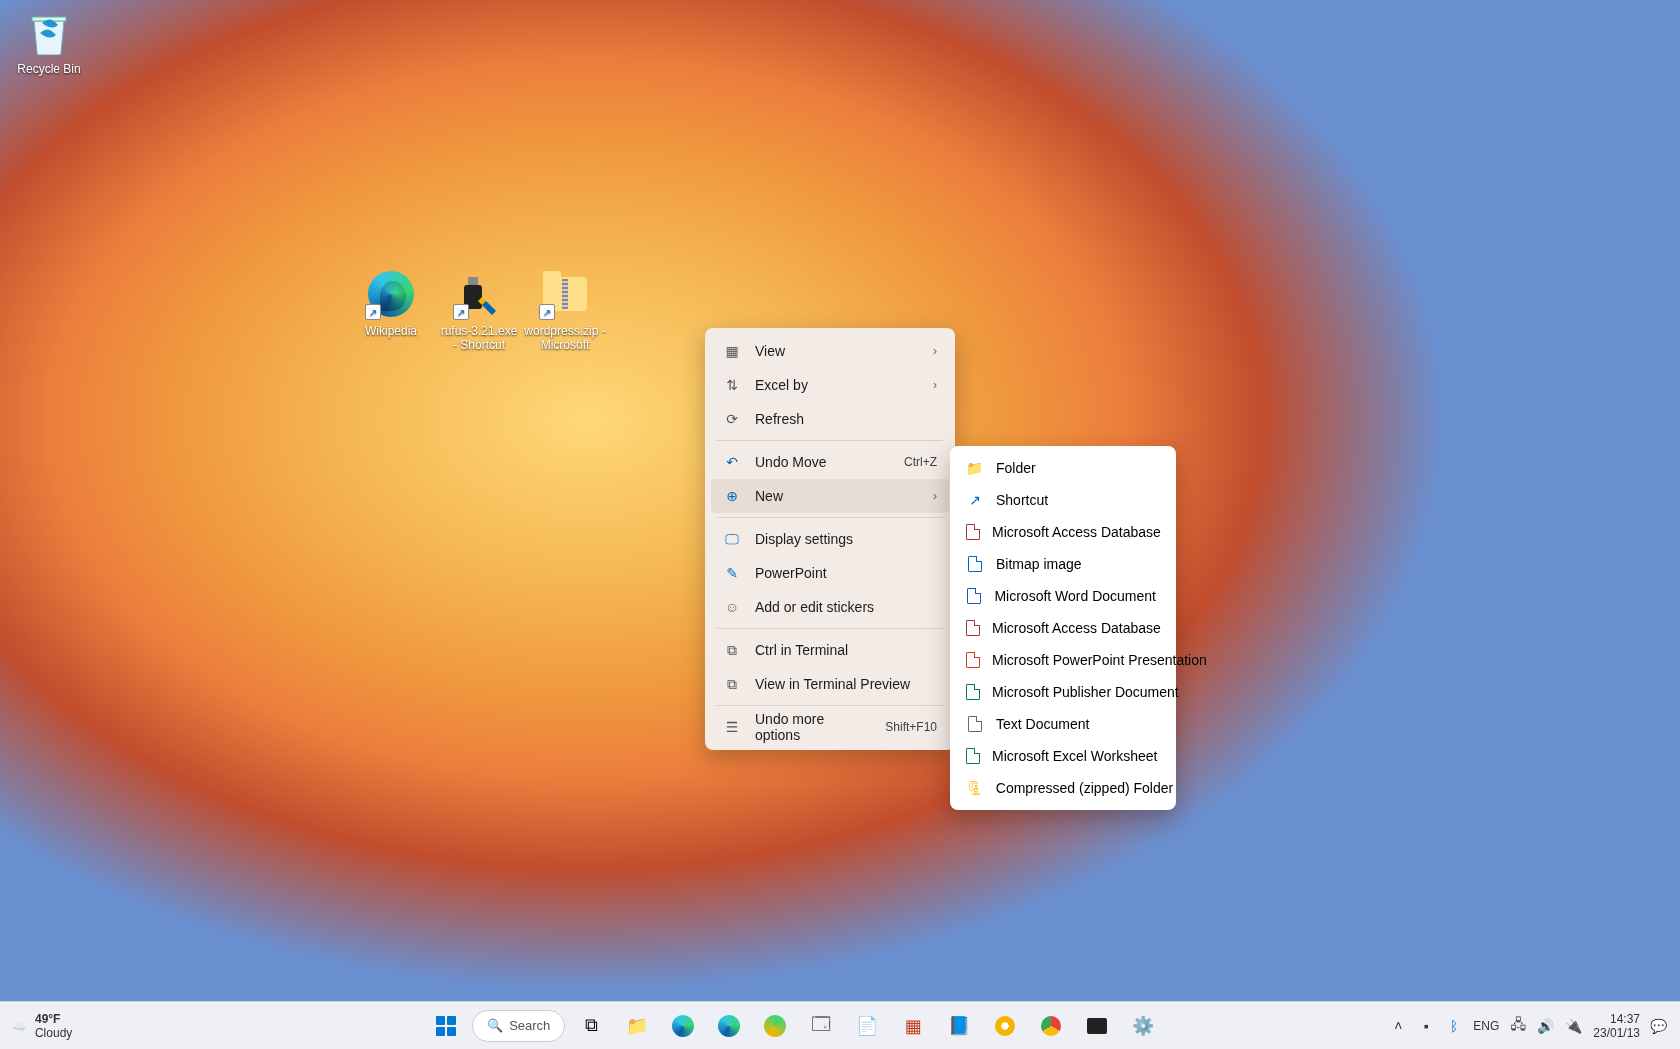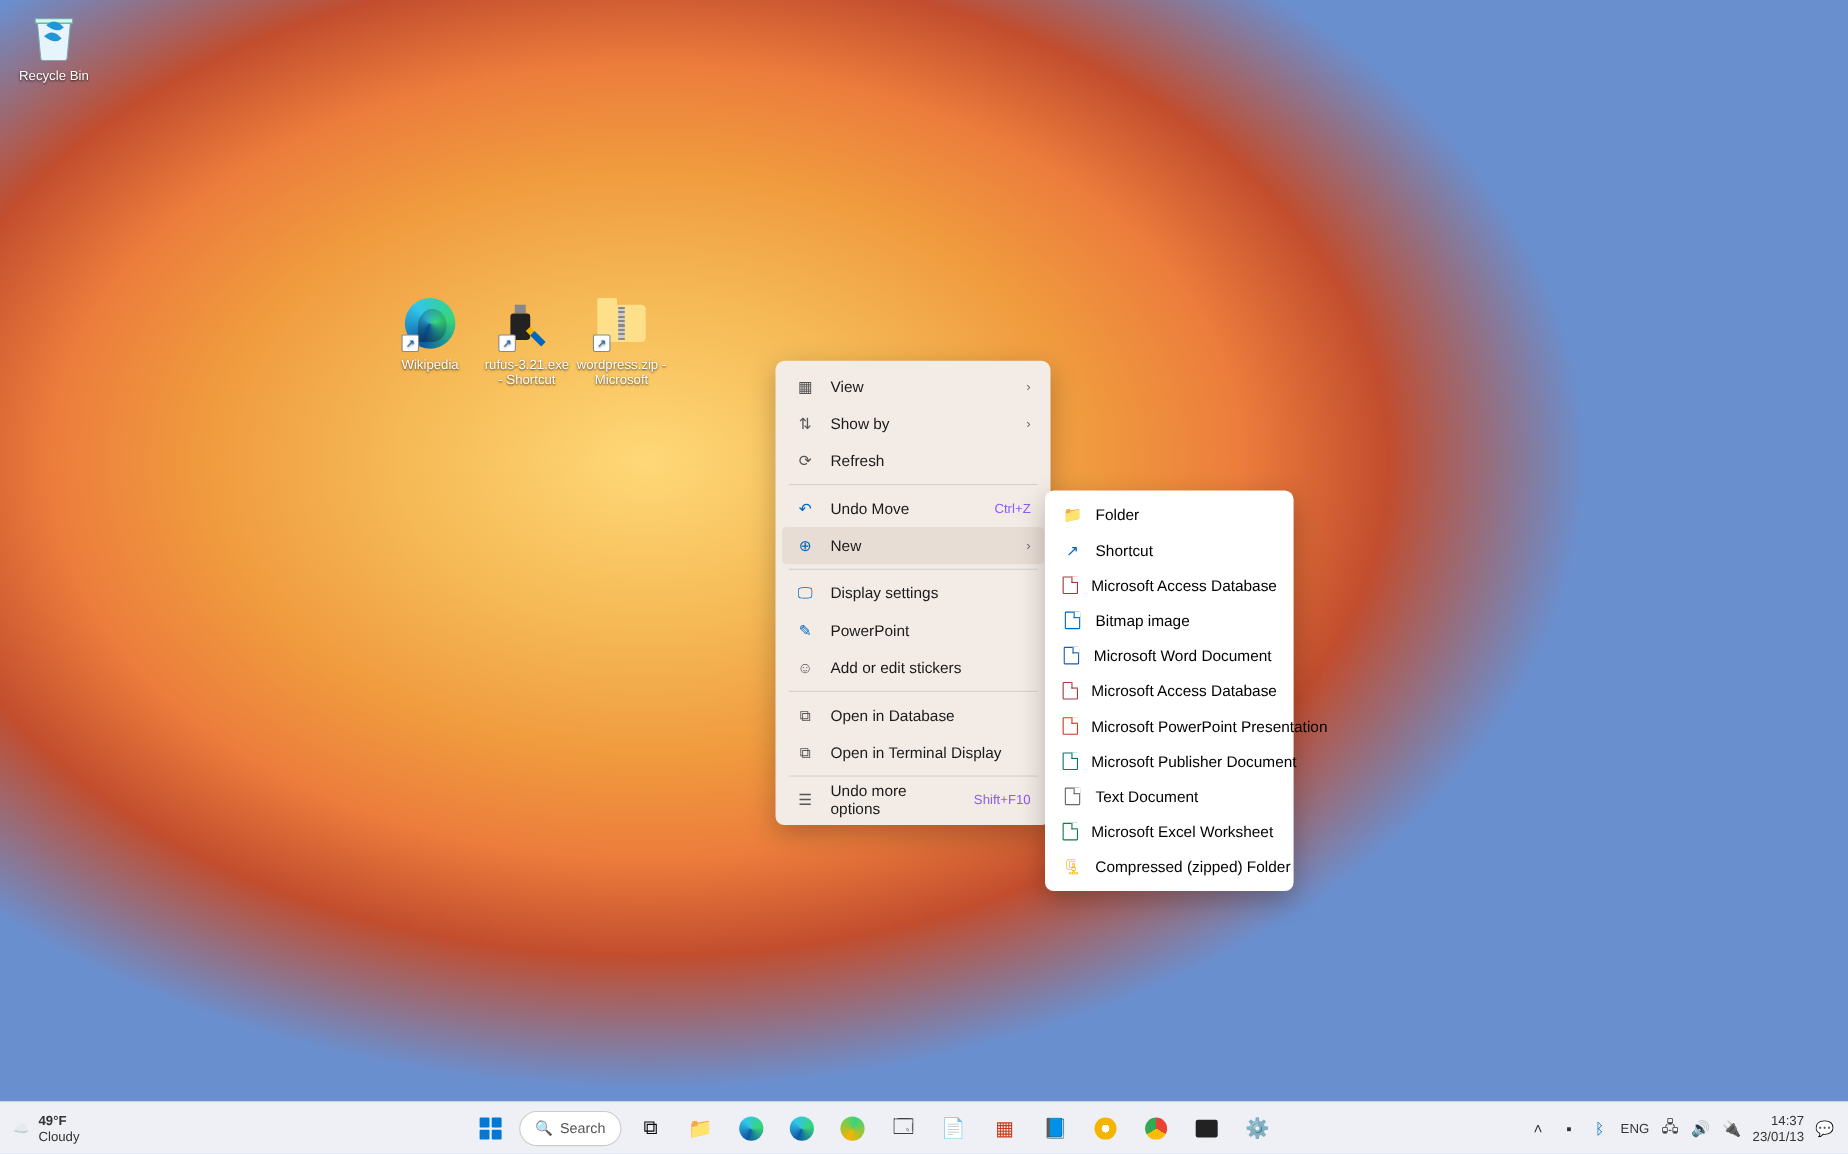--- a/index.html
+++ b/index.html
@@ -16,21 +16,21 @@
 .icon .glyph { width: 48px; height: 48px; margin: 0 auto 6px; display: flex; align-items: center; justify-content: center; position: relative; }
 .icon .label { line-height: 14px; }
 .shortcut-arrow { position: absolute; bottom: -2px; left: -2px; width: 16px; height: 16px; background: #fff; border: 1px solid #888; border-radius: 2px; display: flex; align-items: center; justify-content: center; font-size: 10px; color: #0067c0; }
 
 
 .ctx { position: absolute; background: #f3ebe6; border-radius: 8px; box-shadow: 0 8px 24px rgba(0,0,0,.25); padding: 6px; font-size: 14px; color: #1b1b1b; }
 .ctx-item { display: flex; align-items: center; height: 34px; padding: 0 12px; border-radius: 4px; position: relative; }
 .ctx-item:hover, .ctx-item.hl { background: #e8ddd5; }
 .ctx-item .ico { width: 18px; height: 18px; margin-right: 14px; display: flex; align-items: center; justify-content: center; font-size: 14px; color: #555; }
 .ctx-item .txt { flex: 1; }
-.ctx-item .short { color: #8b5cf6; font-size: 12px; margin-left: 20px; }
+.ctx-item .short { color: #404040; font-size: 12px; margin-left: 20px; }
 .ctx-item .chev { color: #666; font-size: 12px; margin-left: 14px; }
 .ctx-sep { height: 1px; background: #d8cfc9; margin: 4px 6px; }
 
 
 .sub { position: absolute; background: #fff; border-radius: 8px; box-shadow: 0 8px 24px rgba(0,0,0,.25); padding: 6px; font-size: 14px; }
 .sub-item { display: flex; align-items: center; height: 32px; padding: 0 14px 0 10px; border-radius: 4px; white-space: nowrap; }
 .sub-item .ico { width: 18px; height: 18px; margin-right: 12px; display: flex; align-items: center; justify-content: center; font-size: 14px; }
 
 
 .taskbar { position: absolute; left: 0; right: 0; bottom: 0; height: 48px; background: #eef0f5; display: flex; align-items: center; border-top: 1px solid #d0d3db; }
@@ -106,21 +106,21 @@
   </div>
 
   <div class="ctx" style="left:705px; top:328px; width:250px">
     <div class="ctx-item">
       <span class="ico">▦</span>
       <span class="txt">View</span>
       <span class="chev">›</span>
     </div>
     <div class="ctx-item">
       <span class="ico">⇅</span>
-      <span class="txt">Show by</span>
+      <span class="txt">Excel by</span>
       <span class="chev">›</span>
     </div>
     <div class="ctx-item">
       <span class="ico">⟳</span>
       <span class="txt">Refresh</span>
     </div>
     <div class="ctx-sep"></div>
     <div class="ctx-item">
       <span class="ico" style="color:#0067c0">↶</span>
       <span class="txt">Undo Move</span>
@@ -140,25 +140,25 @@
       <span class="ico" style="color:#0067c0">✎</span>
       <span class="txt">PowerPoint</span>
     </div>
     <div class="ctx-item">
       <span class="ico">☺</span>
       <span class="txt">Add or edit stickers</span>
     </div>
     <div class="ctx-sep"></div>
     <div class="ctx-item">
       <span class="ico">⧉</span>
-      <span class="txt">Open in Database</span>
+      <span class="txt">Ctrl in Terminal</span>
     </div>
     <div class="ctx-item">
       <span class="ico">⧉</span>
-      <span class="txt">Open in Terminal Display</span>
+      <span class="txt">View in Terminal Preview</span>
     </div>
     <div class="ctx-sep"></div>
     <div class="ctx-item">
       <span class="ico">☰</span>
       <span class="txt">Undo more options</span>
       <span class="short">Shift+F10</span>
     </div>
   </div>
 
   <div class="sub" style="left:950px; top:446px; width:226px">

